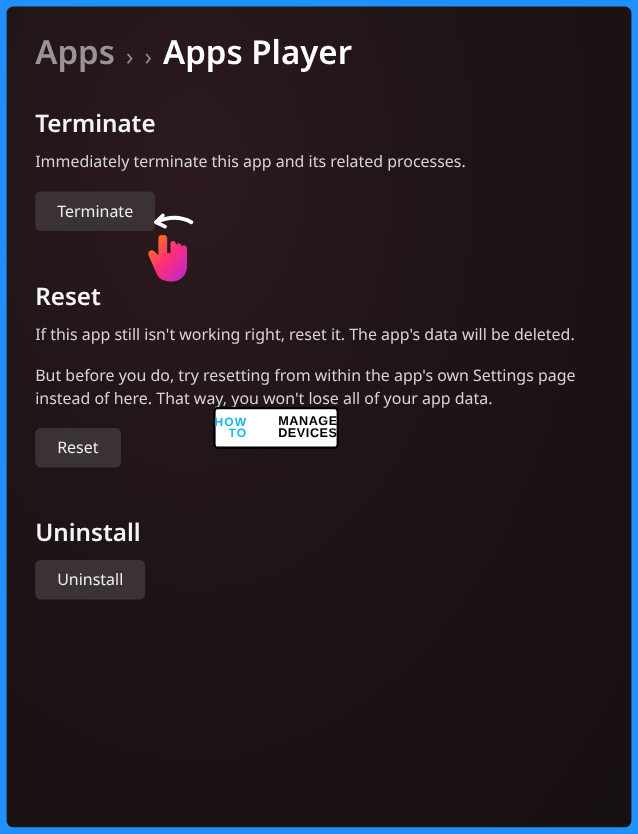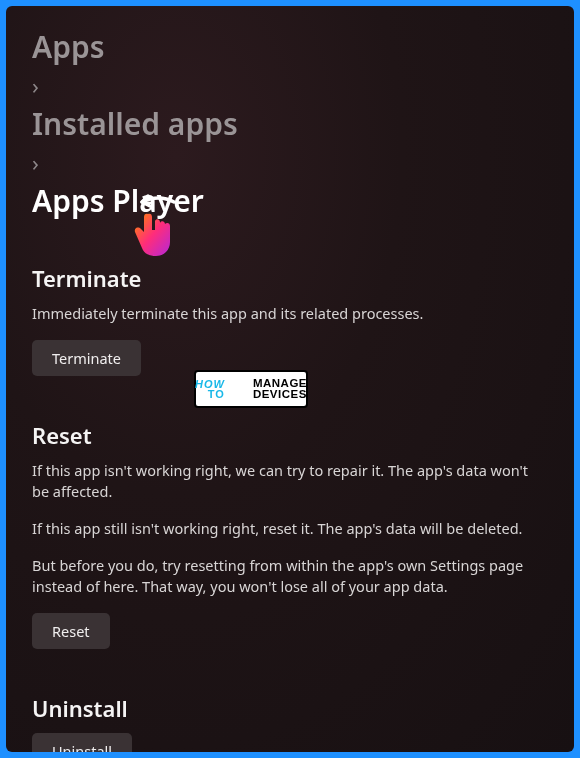--- a/index.html
+++ b/index.html
@@ -14,28 +14,27 @@
     height: 100%;
     background: radial-gradient(ellipse at 30% 20%, #2c1a1e 0%, #1f1416 40%, #171012 100%);
     border-radius: 6px;
     padding: 24px 26px 20px 26px;
     color: #e8e6e6;
     overflow: hidden;
     position: relative;
   }
   .breadcrumb {
     display: flex;
-    align-items: flex-start;
+    align-items: flex-end;
     flex-wrap: wrap;
     gap: 10px;
     font-size: 30px;
     font-weight: 600;
     line-height: 1.1;
-    margin-bottom: 46px;
-    flex-direction: column;
+    margin-bottom: 34px;
   }
   .crumb-dim { color: #9a9496; cursor: pointer; }
   .crumb-active { color: #ffffff; font-weight: 650; }
   .chev { color: #8d8789; font-size: 22px; font-weight: 400; }
   .section-title {
     font-size: 22px;
     font-weight: 650;
     color: #f5f4f4;
     margin-bottom: 10px;
   }
@@ -85,54 +84,52 @@
     padding: 2px 4px;
     pointer-events: none;
   }
   .wm-left {
     font-family: Arial, sans-serif;
     font-weight: 800;
     font-size: 11px;
     line-height: 0.95;
     text-align: right;
   }
-  .wm-left .how { color: #18b8e8; display:block; letter-spacing:1px;font-style:italic;}
+  .wm-left .how { color: #18b8e8; display:block; letter-spacing:1px;}
   .wm-left .to  { color: #18b8e8; display:block; letter-spacing:1px;}
   .wm-right {
     font-family: Arial, sans-serif;
     font-weight: 900;
     font-size: 11.5px;
     line-height: 1;
     color: #000;
     letter-spacing: 0.5px;
   }
   .wm-right span { display:block;padding-left:24px; }
 </style>
 </head>
 <body>
 
 <div class="window">
 
   <div class="breadcrumb">
     <span class="crumb-dim">Apps</span>
     <span class="chev">›</span>
-    <span class="crumb-dim">Installed apps</span>
     <span class="chev">›</span>
     <span class="crumb-active">Apps Player</span>
   </div>
 
   <div class="section">
     <div class="section-title">Terminate</div>
     <div class="section-desc">Immediately terminate this app and its related processes.</div>
     <button class="btn">Terminate</button>
   </div>
 
   <div class="section reset">
     <div class="section-title">Reset</div>
-    <div class="section-desc">If this app isn't working right, we can try to repair it. The app's data won't be affected.</div>
     <div class="section-desc">If this app still isn't working right, reset it. The app's data will be deleted.</div>
     <div class="section-desc">But before you do, try resetting from within the app's own Settings page instead of here. That way, you won't lose all of your app data.</div>
     <button class="btn">Reset</button>
   </div>
 
   <div class="section uninstall">
     <div class="section-title">Uninstall</div>
     <button class="btn">Uninstall</button>
   </div>
 

